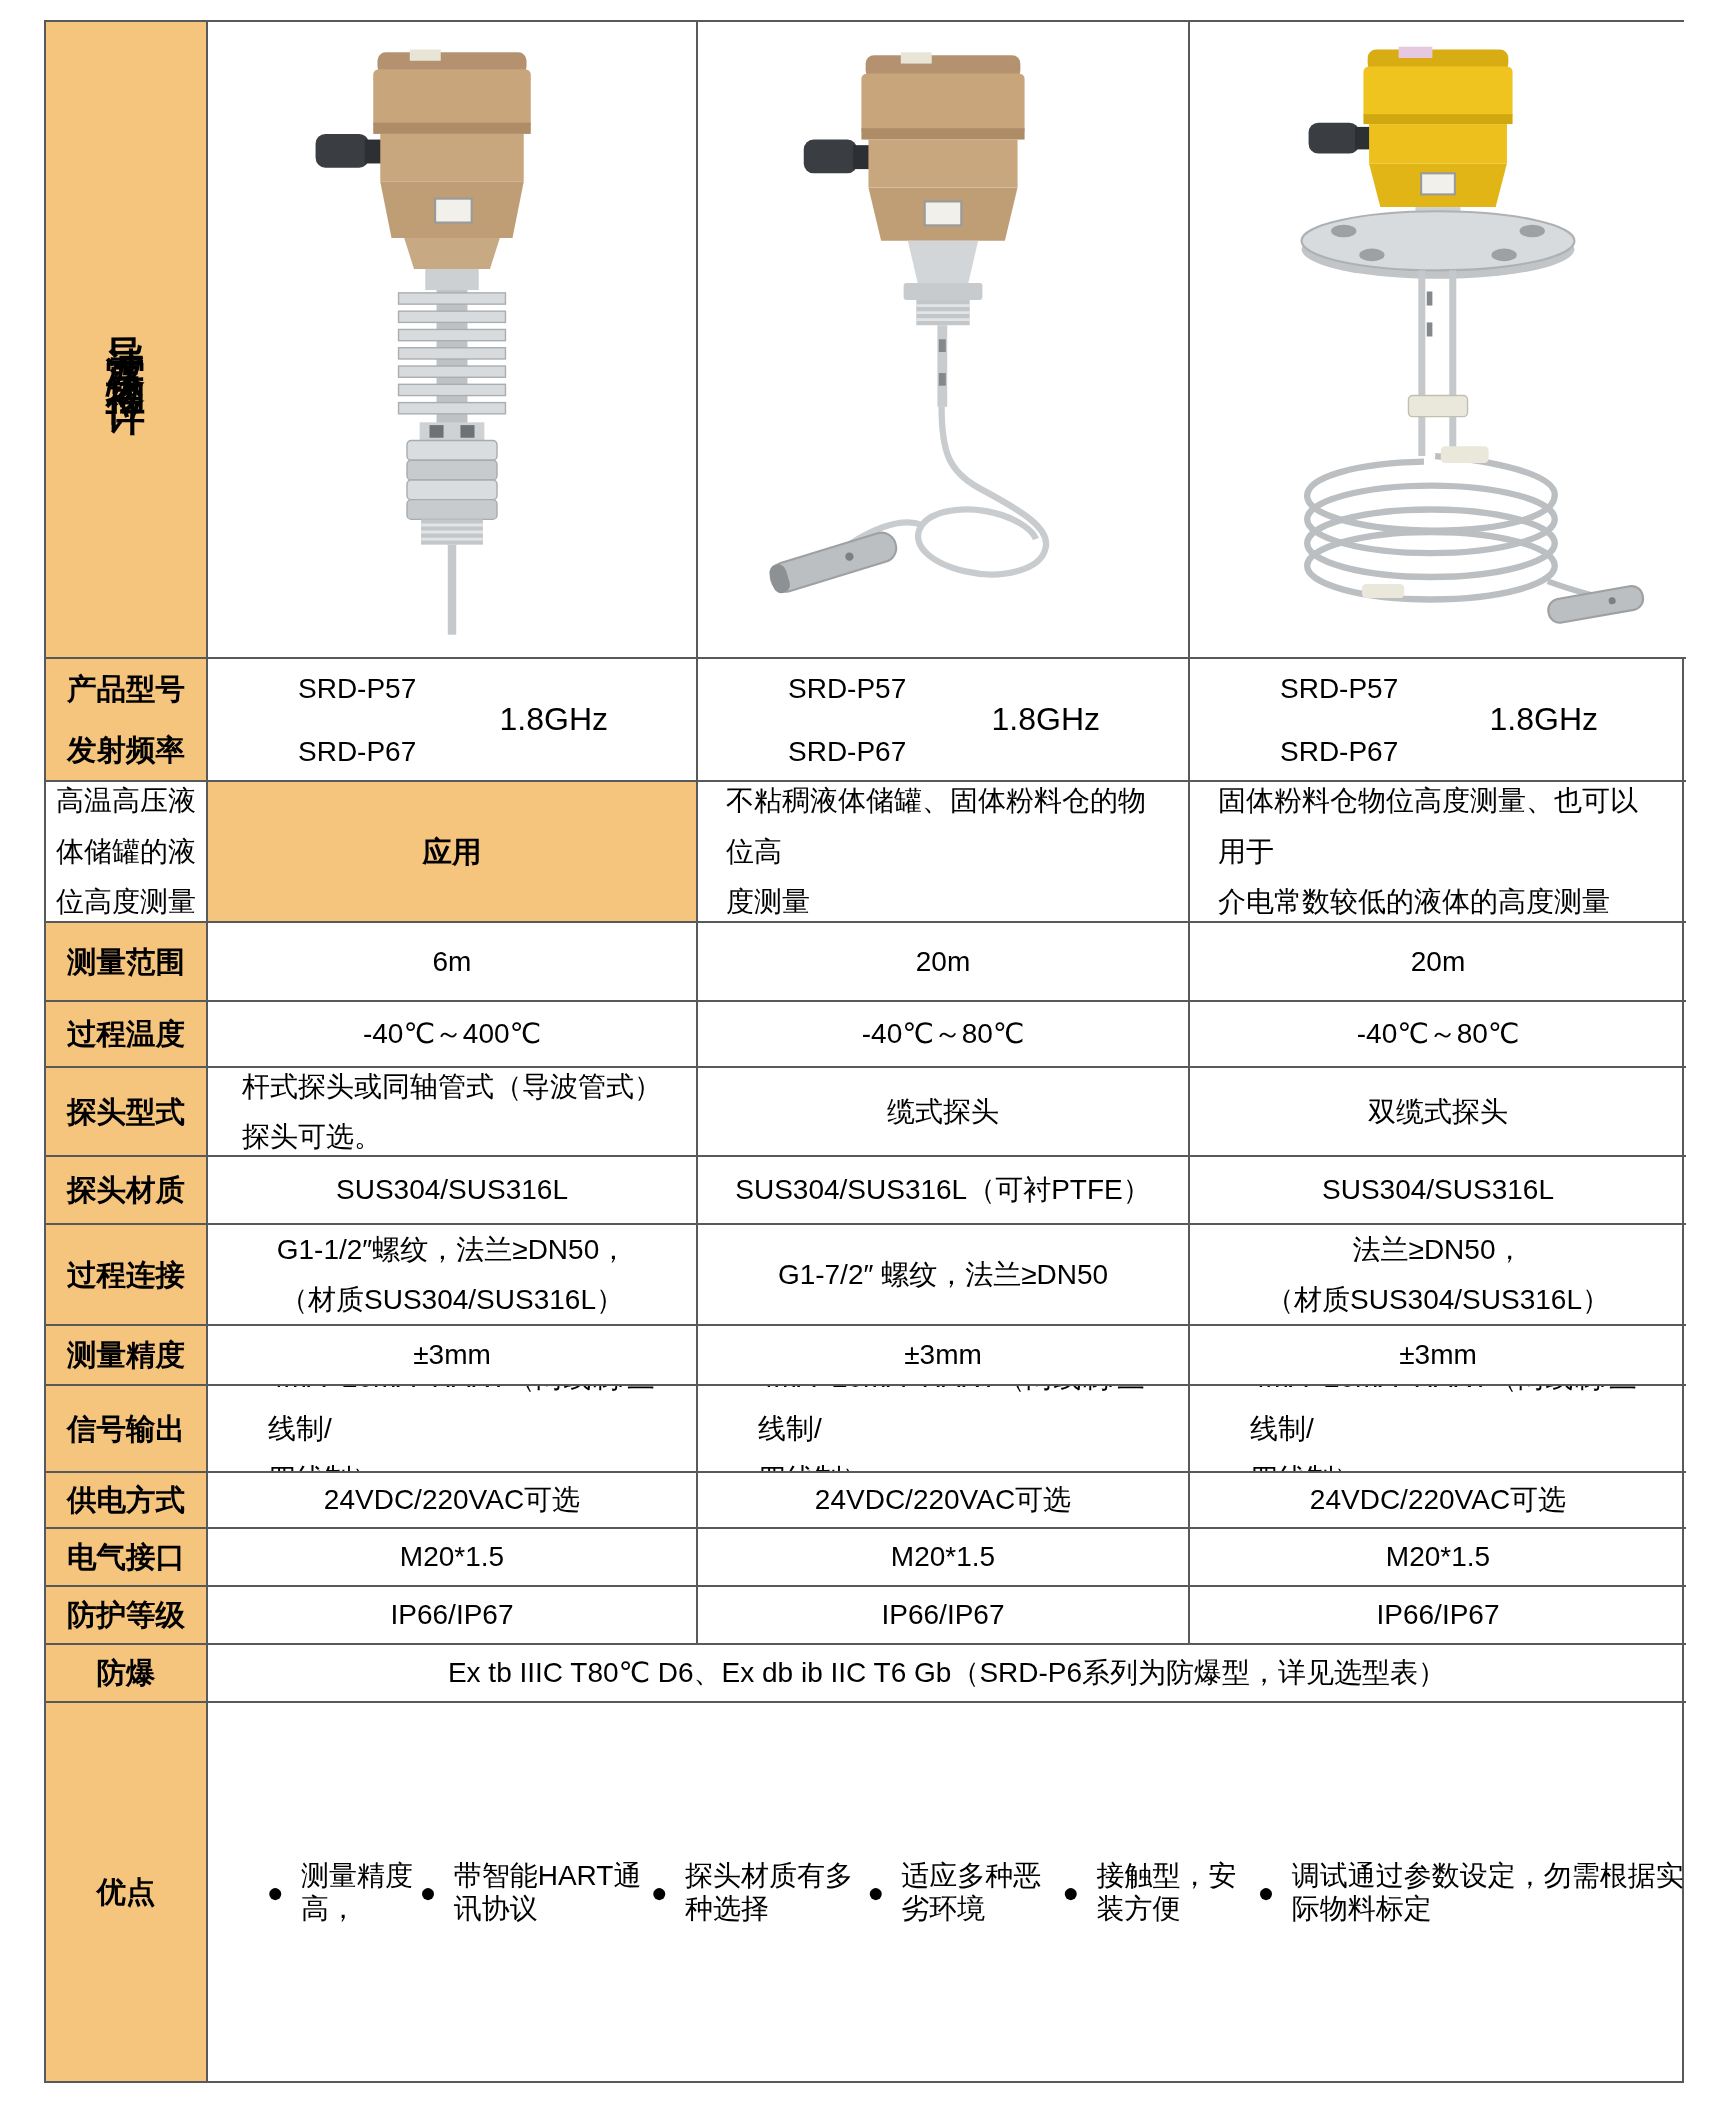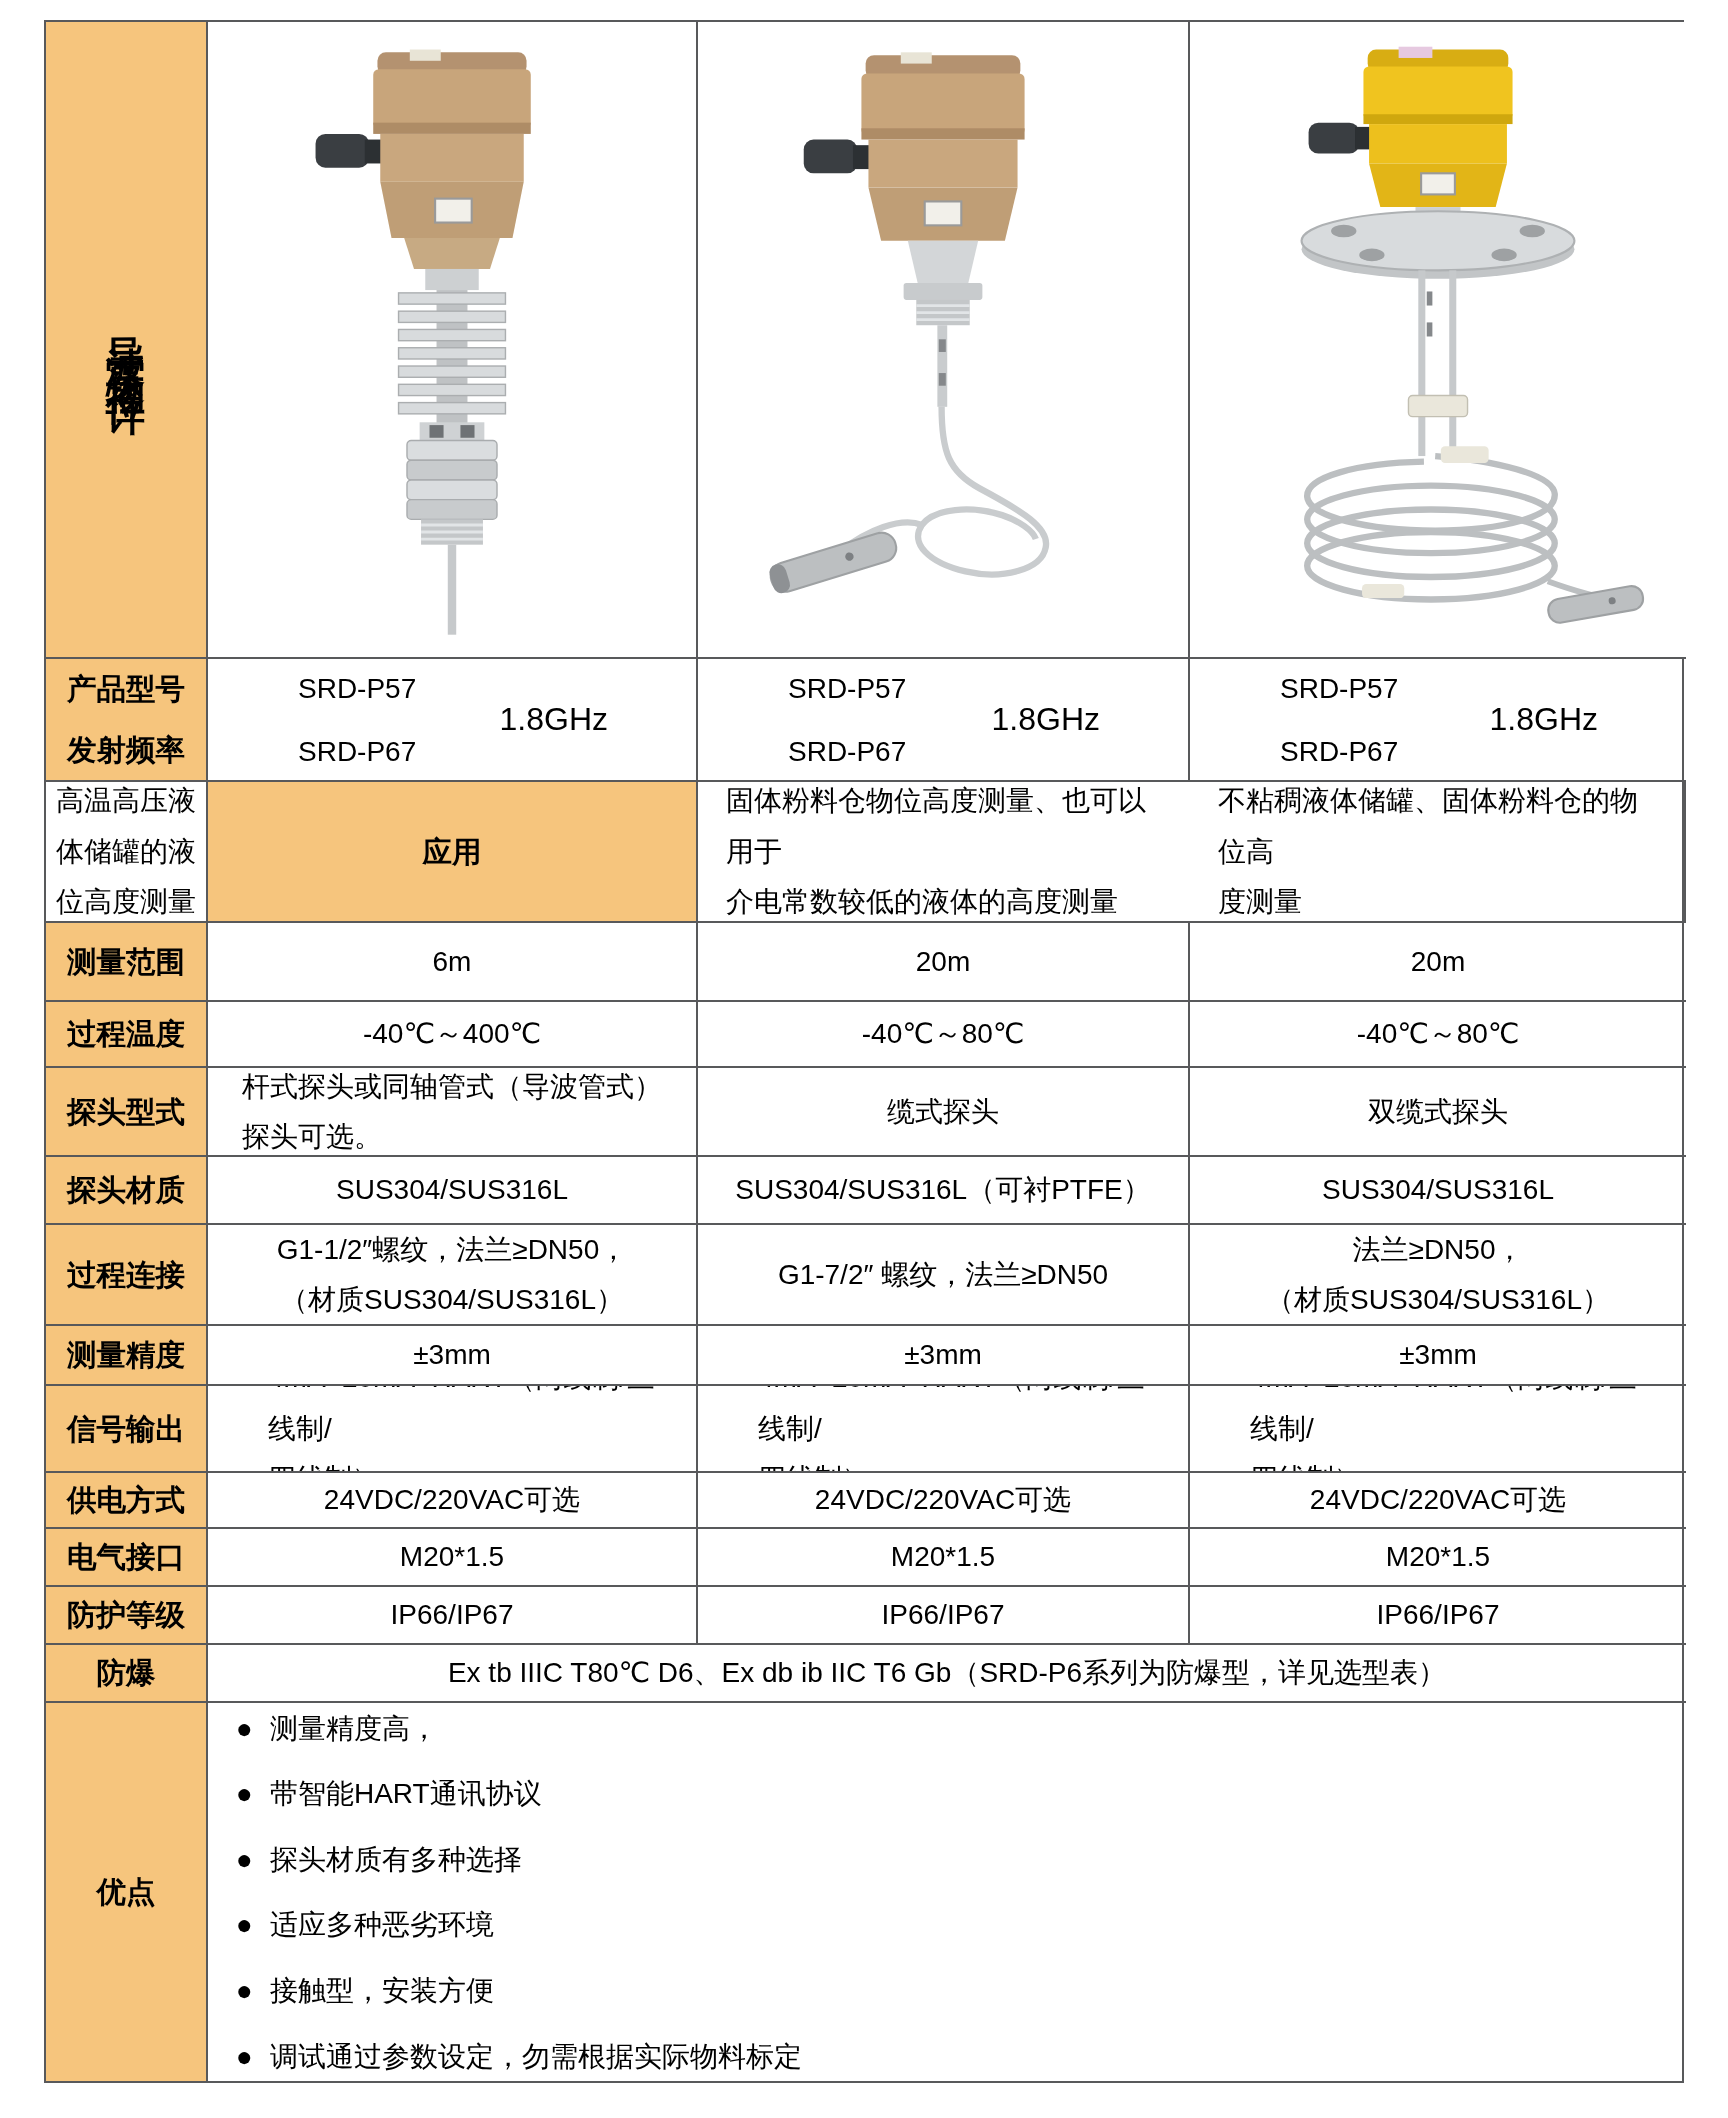--- a/index.html
+++ b/index.html
@@ -33,21 +33,21 @@
   .leftcell{ justify-content:flex-start; }
   .leftcell .val{ text-align:left; padding-left:28px; padding-right:25px; }
   .sigcell .val{ padding-left:60px; }
   .blockcenter .val{ text-align:left; }
 
   .model-cell{ justify-content:space-between; padding:0 88px 0 90px; }
   .models{ font-size:28px; text-align:left; line-height:2.25; }
   .freq{ font-size:32px; }
 
   .adv-cell{ justify-content:flex-start; }
-  .adv-list{ display:flex; flex-direction:column; justify-content:center; padding-left:28px; }
+  .adv-list{ display:flex; flex-direction:row; justify-content:center; padding-left:59px; }
   .adv-item{ font-size:28px; line-height:1.2; margin:16px 0; display:flex; align-items:center; }
   .adv-item::before{ content:"●"; font-size:28px; margin-right:17px; }
 
   .img-cell{ background:#fff; }
   .img-cell svg{ display:block; }
 </style>
 </head>
 <body>
 
 <div class="page">
@@ -192,27 +192,27 @@
         <div>SRD-P57</div>
         <div>SRD-P67</div>
       </div>
       <div class="freq">1.8GHz</div>
     </div>
 
     <div class="c">
       <div class="val pre">高温高压液体储罐的液位高度测量</div>
     </div>
     <div class="c lab">应用</div>
+    <div class="c leftcell">
+      <div class="val pre">不粘稠液体储罐、固体粉料仓的物位高
+度测量</div>
+    </div>
     <div class="c leftcell lastcol">
       <div class="val pre">固体粉料仓物位高度测量、也可以用于
 介电常数较低的液体的高度测量</div>
-    </div>
-    <div class="c leftcell">
-      <div class="val pre">不粘稠液体储罐、固体粉料仓的物位高
-度测量</div>
     </div>
 
     <div class="c lab">测量范围</div>
     <div class="c">
         <div class="val">6m</div>
       </div>
     <div class="c">
         <div class="val">20m</div>
       </div>
     <div class="c lastcol">

